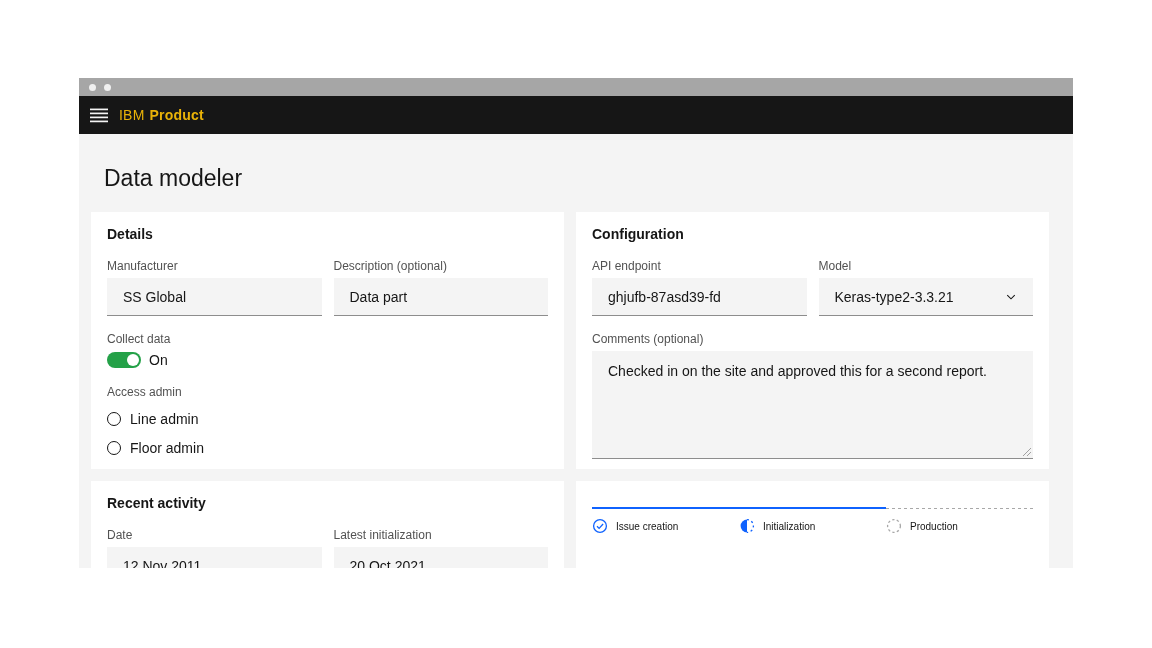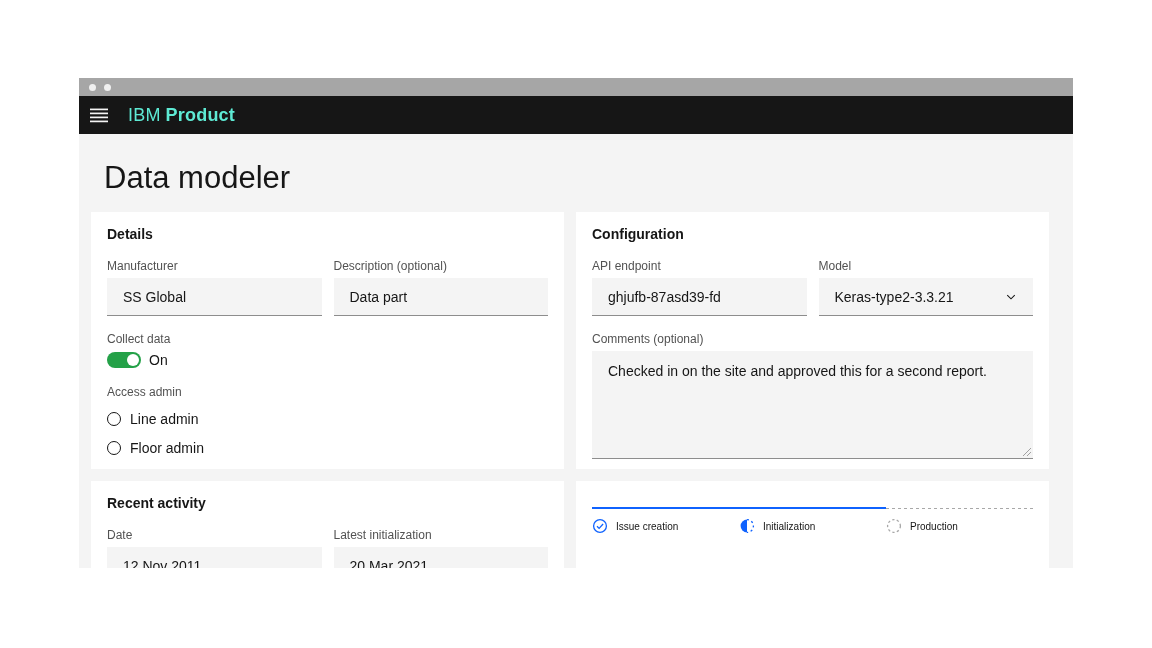--- a/index.html
+++ b/index.html
@@ -32,29 +32,29 @@
   }
   .dot{width:7px;height:7px;border-radius:50%;background:#f0f0f0;}
   .appbar{
     height:38px;background:var(--header-bg);display:flex;align-items:center;
     color:#f4f4f4;flex:0 0 auto;
   }
   .menu-btn{
     width:38px;height:38px;display:flex;align-items:center;justify-content:center;
     background:transparent;border:none;cursor:pointer;padding:0;margin-left:1px;
   }
-  .brand{font-size:18px;margin-left:10px;letter-spacing:.2px;color:#5eead4;}
+  .brand{font-size:14px;margin-left:1px;letter-spacing:.2px;color:#eab308;}
   .brand .prefix{font-weight:400;margin-right:5px;}
   .brand .name{font-weight:700;}
   .content{
     flex:1 1 auto;background:var(--content-bg);
     padding:0 24px 0 12px;overflow:hidden;
   }
   .page-title{
-    margin:26px 0 16px 13px;font-size:31px;line-height:36px;font-weight:400;color:var(--text);
+    margin:26px 0 16px 13px;font-size:23px;line-height:36px;font-weight:400;color:var(--text);
   }
   .grid{
     margin-top:15px;display:grid;grid-template-columns:1fr 1fr;gap:12px;
   }
   .card{background:var(--card-bg);height:257px;padding:13px 16px 16px;}
   .card h2{margin:0;font-size:14px;line-height:18px;font-weight:700;color:var(--text);}
   .field-row{display:grid;grid-template-columns:1fr 1fr;gap:12px;margin-top:15px;}
   .label{display:block;font-size:12px;line-height:16px;color:var(--label-gray);margin-bottom:4px;}
   .input{
     height:38px;background:var(--field-bg);border:none;border-bottom:1px solid var(--field-border);
@@ -206,21 +206,21 @@
         <div class="field-row">
           <div class="field">
             <span class="label">Date</span>
             <div class="input">
               <span>12 Nov 2011</span>
             </div>
           </div>
           <div class="field">
             <span class="label">Latest initialization</span>
             <div class="input">
-              <span>20 Mar 2021</span>
+              <span>20 Oct 2021</span>
             </div>
           </div>
         </div>
       </section>
 
       <section class="card">
         <div class="progress">
 
           <div class="pstep complete">
             <div class="pline"></div>

